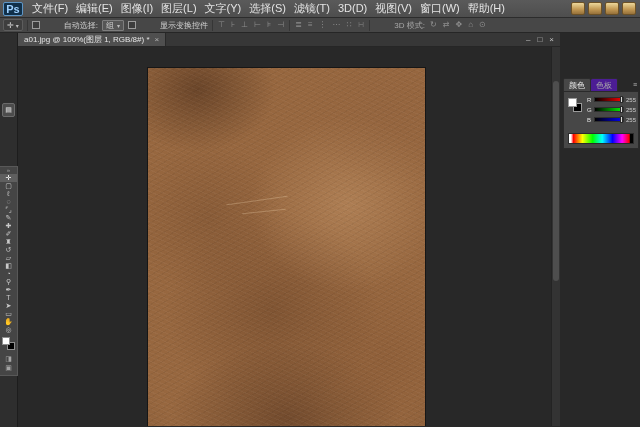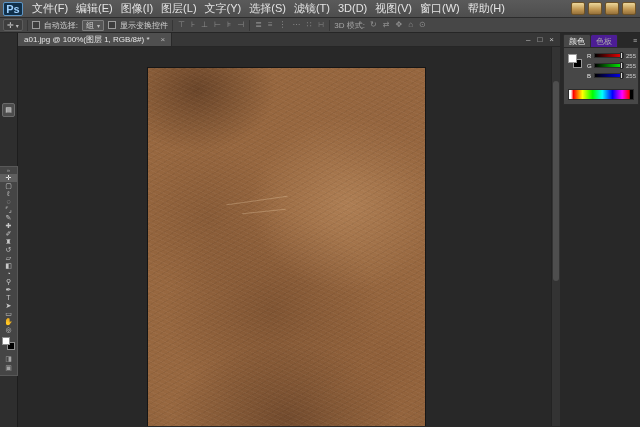--- a/index.html
+++ b/index.html
@@ -39,21 +39,21 @@
     background:#474747; border-bottom:1px solid #262626;
     display:flex; align-items:center; gap:4px; padding-left:3px;
     font-size:8px; color:#cfcfcf; z-index:29;
   }
   .toolpreset {
     display:flex; align-items:center; gap:2px; height:12px; padding:0 3px;
     background:#3e3e3e; border:1px solid #5d5d5d; border-radius:2px; font-size:8px;
   }
   .opt-sep { width:1px; height:11px; background:#5c5c5c; border-right:1px solid #363636; }
   .checkbox { width:8px; height:8px; border:1px solid #9b9b9b; background:#3c3c3c; display:inline-block; }
-  .opt-label { white-space:nowrap; }
+  .opt-label { white-space:nowrap;margin-left:20px; }
   .opt-select {
     display:flex; align-items:center; gap:3px; height:11px; padding:0 3px;
     background:#565656; border:1px solid #7e7e7e; border-radius:1px;
   }
   .opt-ic { color:#8e8e8e; font-size:8px; line-height:14px; padding:0 1px; }
   .caret { font-size:6px; color:#bdbdbd; }
   .dim { color:#a7a7a7; }
 
   
   #toolstrip {
@@ -78,21 +78,21 @@
   .bg-swatch { position:absolute; left:7px; top:5px; width:8px; height:8px; background:#000; border:1px solid #8e8e8e; }
   .mode-ic { height:9px; font-size:7px; line-height:9px; text-align:center; color:#a5a5a5; }
 
   
   #docwin { position:absolute; left:18px; top:33px; width:542px; height:394px; }
   .tabbar {
     height:14px; background:#373737; border-bottom:1px solid #262626;
     display:flex; align-items:stretch;
   }
   .doc-tab {
-    display:flex; align-items:center; gap:11px; padding:0 6px;
+    display:flex; align-items:center; gap:5px; padding:0 6px;
     background:#4f4f4f; border-right:1px solid #292929;
     font-size:8px; color:#e5e5e5; white-space:nowrap;
   }
   .tab-close { color:#b3b3b3; font-size:8px; cursor:pointer; }
   .win-controls { margin-left:auto; display:flex; align-items:center; gap:7px; padding-right:6px; font-size:8px; color:#c2c2c2; }
   .canvas { position:relative; width:100%; height:379px; background:#282828; overflow:hidden; }
   .vscroll {
     position:absolute; right:0; top:0; width:9px; height:100%;
     background:#333; border-left:1px solid #232323;
   }
@@ -116,21 +116,21 @@
     box-shadow:0 0 0 1px rgba(0,0,0,0.45);
   }
   .scratch {
     position:absolute; height:1px; background:rgba(230,200,162,0.35); border-radius:1px;
   }
   .scratch.s1 { left:28%; top:37%; width:62px; transform:rotate(-8deg); }
   .scratch.s2 { left:34%; top:40%; width:44px; transform:rotate(-6deg); }
 
   
   #colorpanel { position:absolute; left:563px; top:34px; width:76px; z-index:25; }
-  .panel-tabs { display:flex; height:13px; align-items:stretch; }
+  .panel-tabs { display:flex; height:13px; align-items:stretch;margin-top:44px; }
   .ptab { padding:0 5px; font-size:8px; line-height:13px; white-space:nowrap; cursor:pointer; }
   .ptab.active { background:#474747; color:#ededed; border:1px solid #2c2c2c; border-bottom:none; border-radius:2px 2px 0 0; }
   .ptab.inactive { background:#4c1d95; color:#a9a9a9; border:1px solid #2c2c2c; border-bottom:none; border-left:none; border-radius:2px 2px 0 0; }
   .panel-flyout { margin-left:auto; font-size:7px; line-height:13px; color:#bdbdbd; padding-right:2px; cursor:pointer; }
   .panel-body {
     position:relative; background:#474747; border:1px solid #2a2a2a; height:58px;
   }
   .cp-fg { position:absolute; left:4px; top:6px; width:9px; height:9px; background:#fff; border:1px solid #9a9a9a; z-index:2; }
   .cp-bg { position:absolute; left:9px; top:11px; width:9px; height:9px; background:#000; border:1px solid #9a9a9a; }
   .slider-row { position:absolute; left:23px; display:flex; align-items:center; gap:2px; height:7px; }

